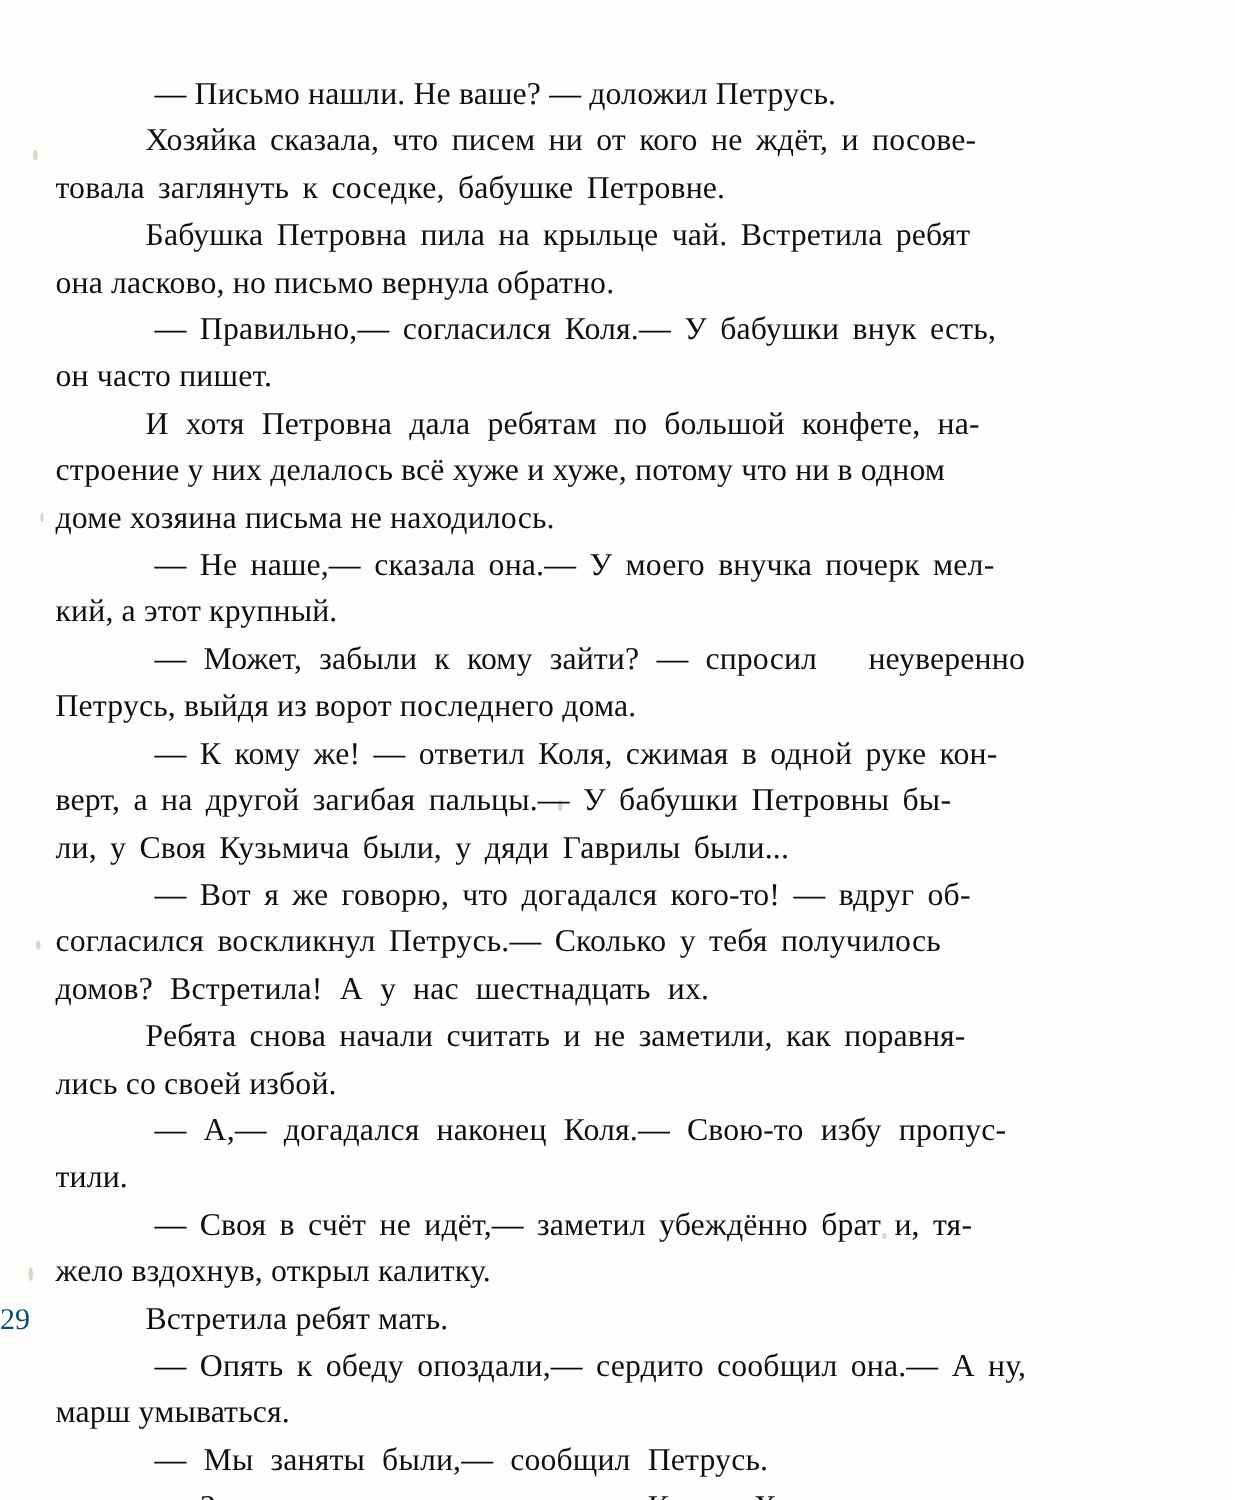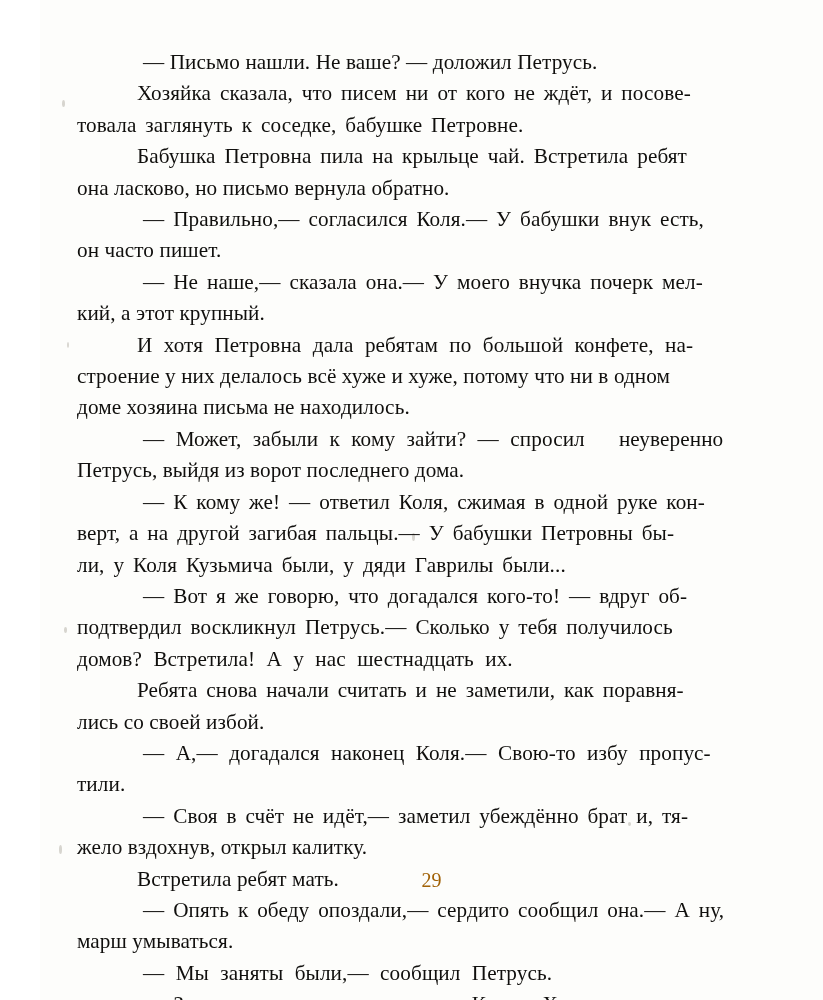--- a/index.html
+++ b/index.html
@@ -15,21 +15,20 @@
     overflow: hidden;
     font-family: "Liberation Serif", "DejaVu Serif", serif;
     color: #111111;
   }
 
   
   .page-sheet {
     position: absolute;
     inset: 0;
     background: #fdfdfb;
-    margin-left: 40px;
   }
 
   
   .speck {
     position: absolute;
     background: #b8b4ab;
     border-radius: 50%;
     opacity: .55;
   }
 
@@ -66,24 +65,24 @@
   
   .line.loose  { word-spacing: 3.5px; }
   .line.loose2 { word-spacing: 6px; }
   .line.tight  { word-spacing: 0px; }
 
   .page-number {
     position: absolute;
     left: 0;
     right: 0;
     top: 868px;
-    text-align: center;
+    text-align: left;
     font-size: 20px;
     line-height: 24px;
-    color: #a16207;
+    color: #0c4a6e;
     font-family: "Liberation Serif", "DejaVu Serif", serif;
   }
 </style>
 </head>
 <body>
 
 <div class="page-sheet">
 
   <div class="speck" style="left:22px;  top:100px; width:3px; height:7px;"></div>
   <div class="speck" style="left:27px;  top:342px; width:2px; height:6px;"></div>
@@ -107,44 +106,44 @@
       <span class="line indent-small loose">Бабушка Петровна пила на крыльце чай. Встретила ребят</span>
       <span class="line tight">она ласково, но письмо вернула обратно.</span>
     </p>
 
     <p class="para">
       <span class="line indent loose">— Правильно,— согласился Коля.— У бабушки внук есть,</span>
       <span class="line tight">он часто пишет.</span>
     </p>
 
     <p class="para">
-      <span class="line indent loose">— Не наше,— сказала она.— У моего внучка почерк мел-</span>
-      <span class="line tight">кий, а этот крупный.</span>
+      <span class="line indent-small loose2">И хотя Петровна дала ребятам по большой конфете, на-</span>
+      <span class="line tight">строение у них делалось всё хуже и хуже, потому что ни в одном</span>
+      <span class="line tight">доме хозяина письма не находилось.</span>
     </p>
 
     <p class="para">
-      <span class="line indent-small loose2">И хотя Петровна дала ребятам по большой конфете, на-</span>
-      <span class="line tight">строение у них делалось всё хуже и хуже, потому что ни в одном</span>
-      <span class="line tight">доме хозяина письма не находилось.</span>
+      <span class="line indent loose">— Не наше,— сказала она.— У моего внучка почерк мел-</span>
+      <span class="line tight">кий, а этот крупный.</span>
     </p>
 
     <p class="para">
       <span class="line indent loose2">— Может, забыли к кому зайти? — спросил   неуверенно</span>
       <span class="line tight">Петрусь, выйдя из ворот последнего дома.</span>
     </p>
 
     <p class="para">
       <span class="line indent loose">— К кому же! — ответил Коля, сжимая в одной руке кон-</span>
       <span class="line loose">верт, а на другой загибая пальцы.— У бабушки Петровны бы-</span>
-      <span class="line loose">ли, у Коля Кузьмича были, у дяди Гаврилы были...</span>
+      <span class="line loose">ли, у Своя Кузьмича были, у дяди Гаврилы были...</span>
     </p>
 
     <p class="para">
       <span class="line indent loose">— Вот я же говорю, что догадался кого-то! — вдруг об-</span>
-      <span class="line loose">подтвердил воскликнул Петрусь.— Сколько у тебя получилось</span>
+      <span class="line loose">согласился воскликнул Петрусь.— Сколько у тебя получилось</span>
       <span class="line loose2">домов? Встретила! А у нас шестнадцать их.</span>
     </p>
 
     <p class="para">
       <span class="line indent-small loose">Ребята снова начали считать и не заметили, как поравня-</span>
       <span class="line tight">лись со своей избой.</span>
     </p>
 
     <p class="para">
       <span class="line indent loose2">— А,— догадался наконец Коля.— Свою-то избу пропус-</span>

